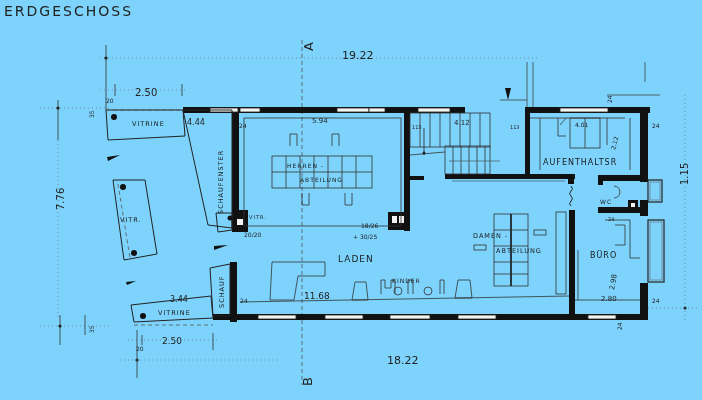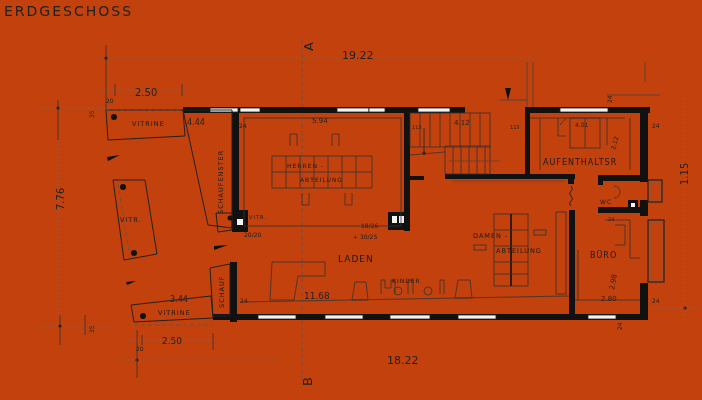--- a/index.html
+++ b/index.html
@@ -1,16 +1,16 @@
 <!DOCTYPE html>
 <html><head>
 <meta charset="utf-8">
 <style>
   html, body { margin: 0; padding: 0; background: #f4f4f2; }
-  #plan-root { position: relative; width: 702px; height: 400px; overflow: hidden; background: #c2410c; }
+  #plan-root { position: relative; width: 702px; height: 400px; overflow: hidden; background: #7dd3fc; }
   svg { position: absolute; left: 0; top: 0; }
   .lbl { font-family: "DejaVu Sans", sans-serif; fill: #1a1a1a; letter-spacing: 1px; }
   .hand { font-family: "DejaVu Sans", sans-serif; fill: #222; }
   .title { font-family: "DejaVu Sans", sans-serif; fill: #222; letter-spacing: 2px; }
   .wall { fill: #111; }
   .thin { stroke: #222; stroke-width: 1; fill: none; }
   .thin2 { stroke: #333; stroke-width: 0.8; fill: none; }
   .dash { stroke: #555; stroke-width: 0.8; fill: none; stroke-dasharray: 4 3; }
   .dot { stroke: #777; stroke-width: 0.7; fill: none; stroke-dasharray: 1 3; }
   .win { fill: #f3f3f1; stroke: #222; stroke-width: 0.8; }

